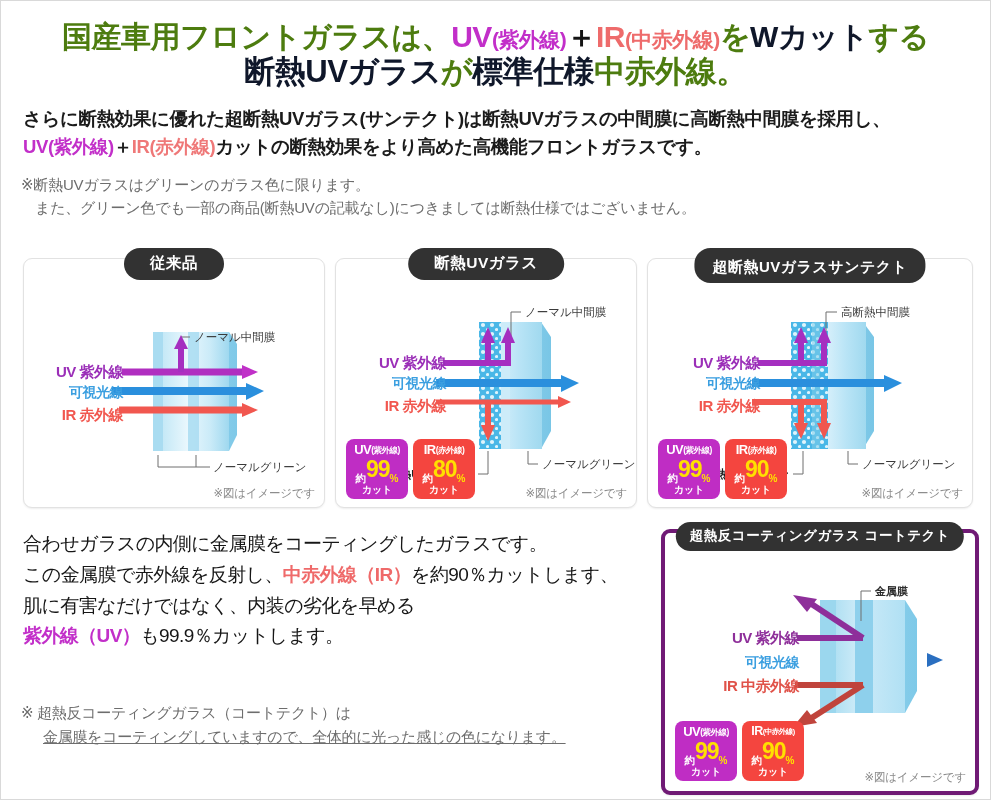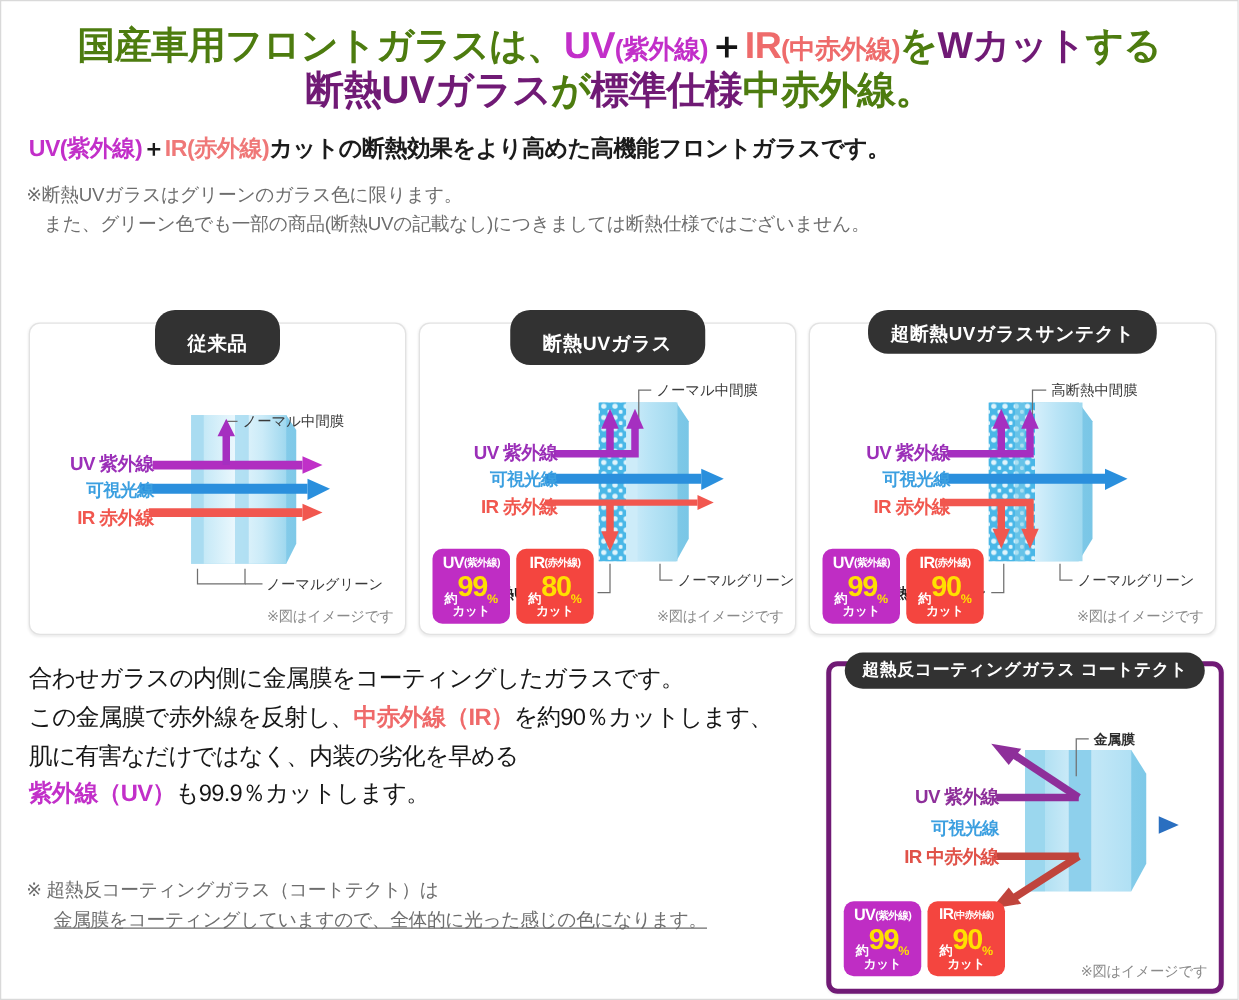--- a/index.html
+++ b/index.html
@@ -27,21 +27,21 @@
     font-weight:bold;
     letter-spacing:-0.5px;
     white-space:nowrap;
     line-height:1.18;
   }
   .hl1{font-size:30px;}
   .hl2{font-size:31px;}
   .k-black{color:#4d7c0f;}
   .k-uv{color:#c22fc9;}
   .k-ir{color:#ee6b6b;}
-  .k-red{color:#701a75;}
+  .k-red{color:#0f172a;}
   .sm{font-size:0.70em;}
   .plus{color:#141414;}
 
   
   .lead{
     margin:14px 0 0 22px;
     font-size:18.5px;
     line-height:1.52;
     color:#1b1b1b;
     font-weight:bold;
@@ -77,21 +77,21 @@
   .p2{left:312px;width:300px;}
   .p3{left:624px;width:324px;}
 
   .pill{
     position:absolute;top:-11px;left:50%;
     transform:translateX(-50%);
     background:#323232;
     color:#fff;
     font-size:15.5px;font-weight:bold;
     letter-spacing:0.5px;
-    padding:17px 26px 6px;
+    padding:5px 26px 6px;
     border-radius:16px;
     white-space:nowrap;
   }
   .p3 .pill{font-size:15px;padding:10px 18px 6px;}
 
   .stage{position:absolute;inset:0;}
   .stage svg{position:absolute;left:0;top:0;}
 
   
   .fignote{
@@ -163,20 +163,21 @@
 <body>
 
 <div id="page">
 
   <div class="headline">
     <div class="hl-line hl1"><span class="k-black">国産車用フロントガラスは、</span><span class="k-uv">UV</span><span class="k-uv sm">(紫外線)</span><span class="plus">＋</span><span class="k-ir">IR</span><span class="k-ir sm">(中赤外線)</span><span class="k-black">を</span><span class="k-red">Wカット</span><span class="k-black">する</span></div>
     <div class="hl-line hl2"><span class="k-red">断熱UVガラス</span><span class="k-black">が</span><span class="k-red">標準仕様</span><span class="k-black">中赤外線。</span></div>
   </div>
 
   <div class="lead">
+    <div>さらに断熱効果に優れた超断熱UVガラス(サンテクト)は断熱UVガラスの中間膜に高断熱中間膜を採用し、</div>
     <div><span class="u">UV(紫外線)</span><span class="plus">＋</span><span class="i">IR(赤外線)</span><span>カットの断熱効果をより高めた高機能フロントガラスです。</span></div>
   </div>
 
   <div class="note-top">
     <span>※断熱UVガラスはグリーンのガラス色に限ります。</span>
     <span class="ind">また、グリーン色でも一部の商品(断熱UVの記載なし)につきましては断熱仕様ではございません。</span>
   </div>
 
   <div class="panels">
 

